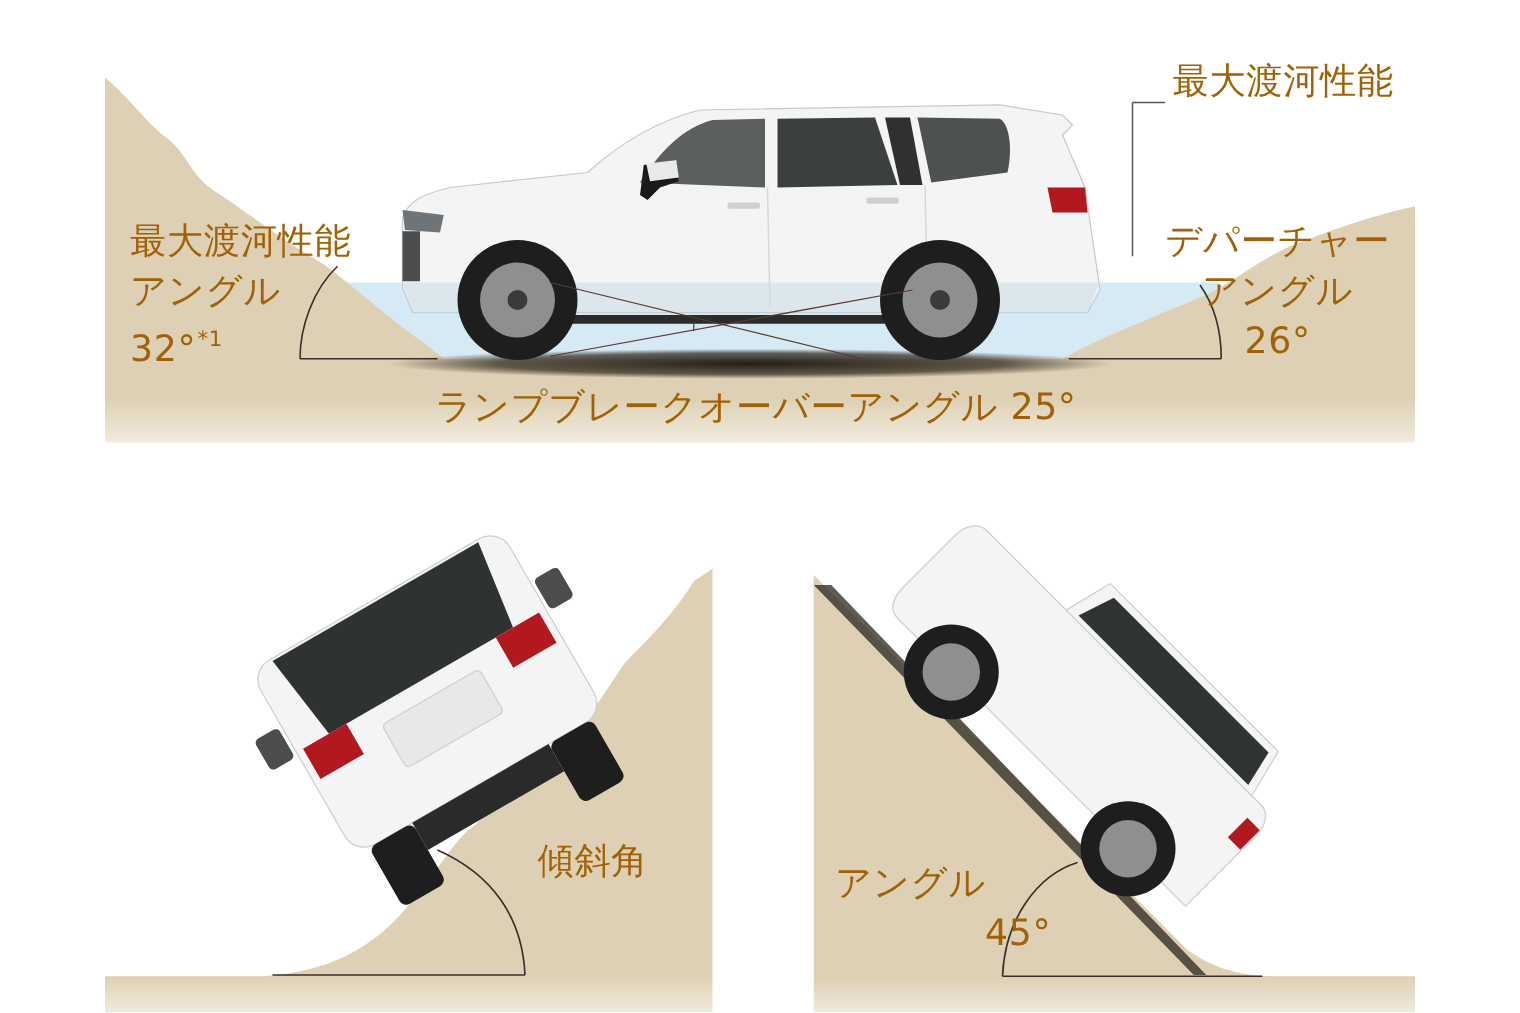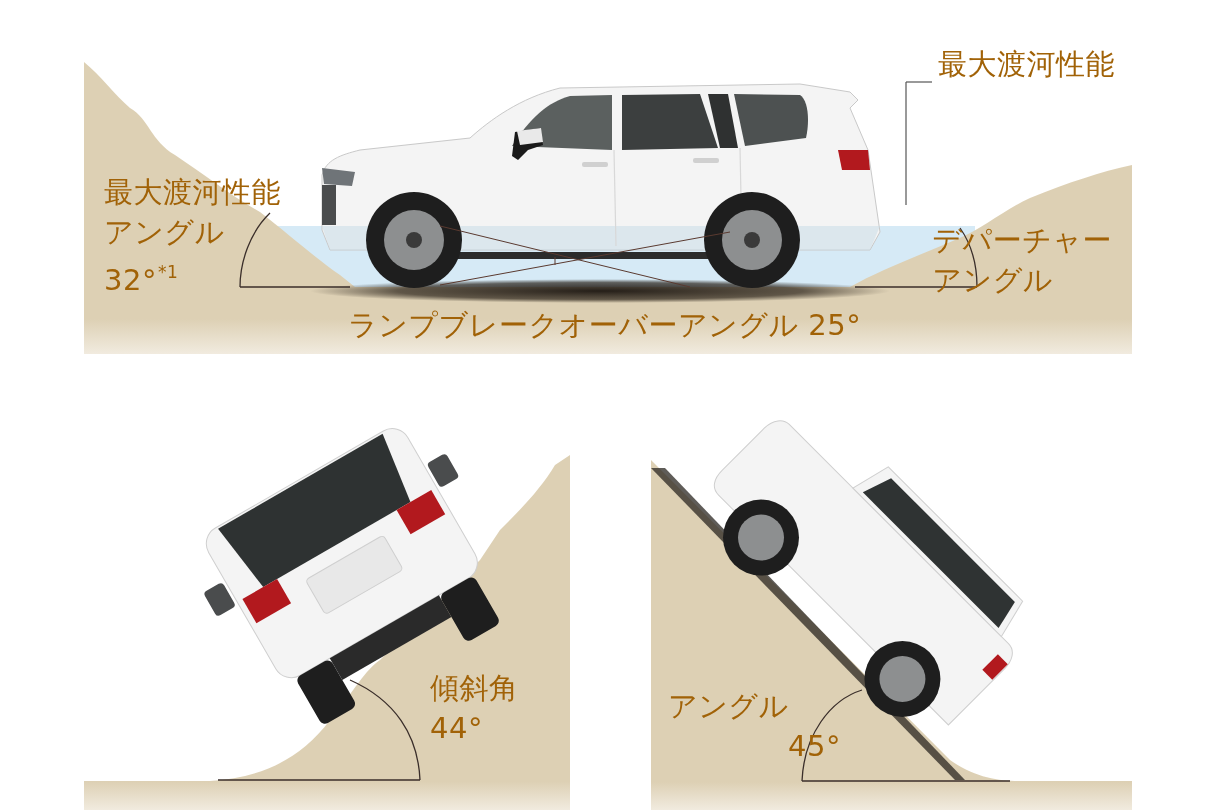--- a/index.html
+++ b/index.html
@@ -2,21 +2,21 @@
 <html><head>
 <meta charset="utf-8">
 <style>
   html, body { margin: 0; padding: 0; background: #ffffff; }
   body { width: 1216px; height: 810px; position: relative; overflow: hidden;
          font-family: "DejaVu Sans", "Liberation Sans", sans-serif; color: #3f3a36; }
   .stage { position: absolute; left: 0; top: 0; width: 1216px; height: 810px; }
   .label { position: absolute; font-size: 29px; line-height: 40px; color: #a16207;
            letter-spacing: 0.5px; white-space: nowrap; }
   .label .line { display: block; }
-  .right { text-align: left; margin-top: 48px; }
+  .right { text-align: center; }
   sup.note { font-size: 17px; vertical-align: 12px; margin-left: 1px; }
   .panel { position: absolute; }
 </style>
 </head>
 <body>
 
 <div class="stage">
 
   <svg class="panel" style="left:0;top:0" width="1216" height="370" viewBox="0 0 1216 370">
     <defs>
@@ -109,20 +109,21 @@
     <span class="line"><span>32°</span><sup class="note">*1</sup></span>
   </div>
 
   <div class="label" style="left:938px;top:44px;">
     <span class="line">最大渡河性能</span>
   </div>
 
   <div class="label right" style="right:104px;top:172px;">
     <span class="line">デパーチャー</span>
     <span class="line">アングル</span>
+    <span class="line">26°</span>
   </div>
 
   <div class="label" style="left:348px;top:305px;">ランプブレークオーバーアングル 25°</div>
 
   <svg class="panel" style="left:0;top:380" width="620" height="430" viewBox="0 380 620 430">
     <defs>
       <linearGradient id="fadeBL" x1="0" y1="0" x2="0" y2="1">
         <stop offset="0" stop-color="#ddd0b4"></stop>
         <stop offset="0.92" stop-color="#ddd0b4"></stop>
         <stop offset="1" stop-color="#f1ebdf"></stop>
@@ -145,21 +146,20 @@
     </g>
 
     <g>
       <line x1="218" y1="780" x2="420" y2="780" stroke="#3a2e2a" stroke-width="1.3"></line>
       <path d="M350 680 C395 700 418 735 420 780" fill="none" stroke="#3a2e2a" stroke-width="1.3"></path>
     </g>
   </svg>
 
   <div class="label" style="left:430px;top:668px;">
     <span class="line">傾斜角</span>
-    <span class="line">44°</span>
   </div>
 
   <svg class="panel" style="left:600px;top:380px" width="616" height="430" viewBox="600 380 616 430">
     <defs>
       <linearGradient id="fadeBR" x1="0" y1="0" x2="0" y2="1">
         <stop offset="0" stop-color="#ddd0b4"></stop>
         <stop offset="0.92" stop-color="#ddd0b4"></stop>
         <stop offset="1" stop-color="#f1ebdf"></stop>
       </linearGradient>
     </defs>

